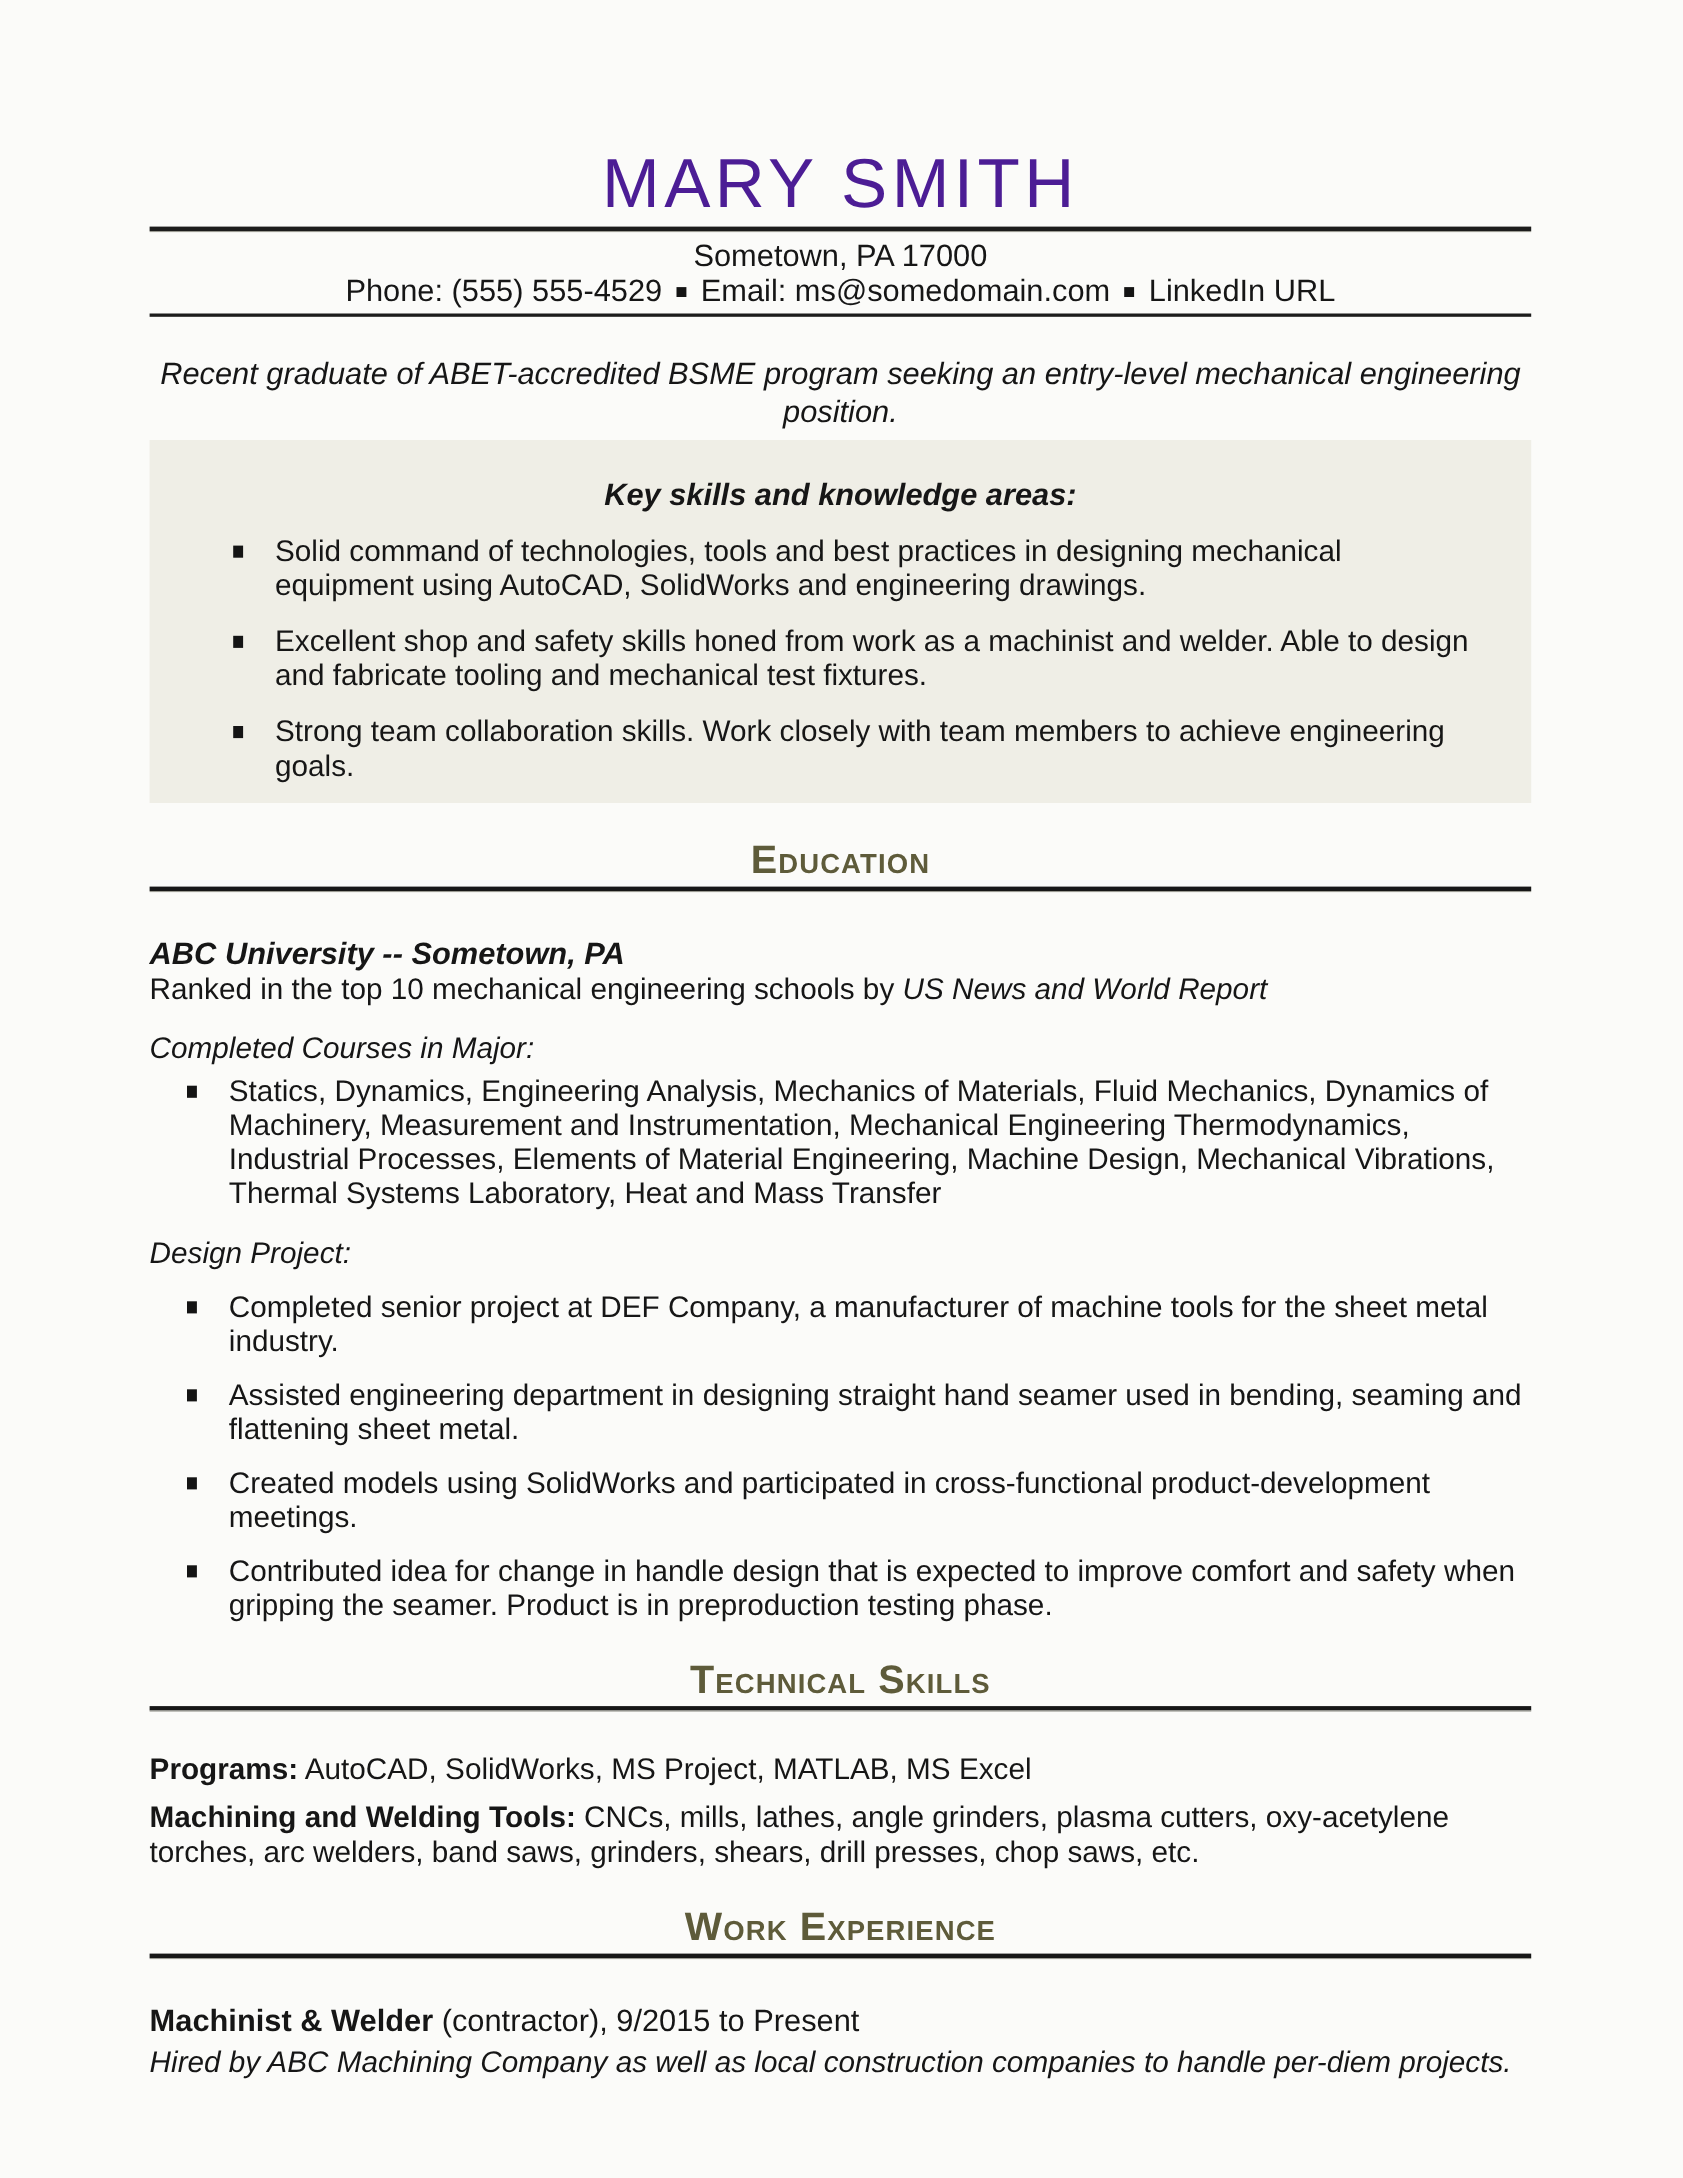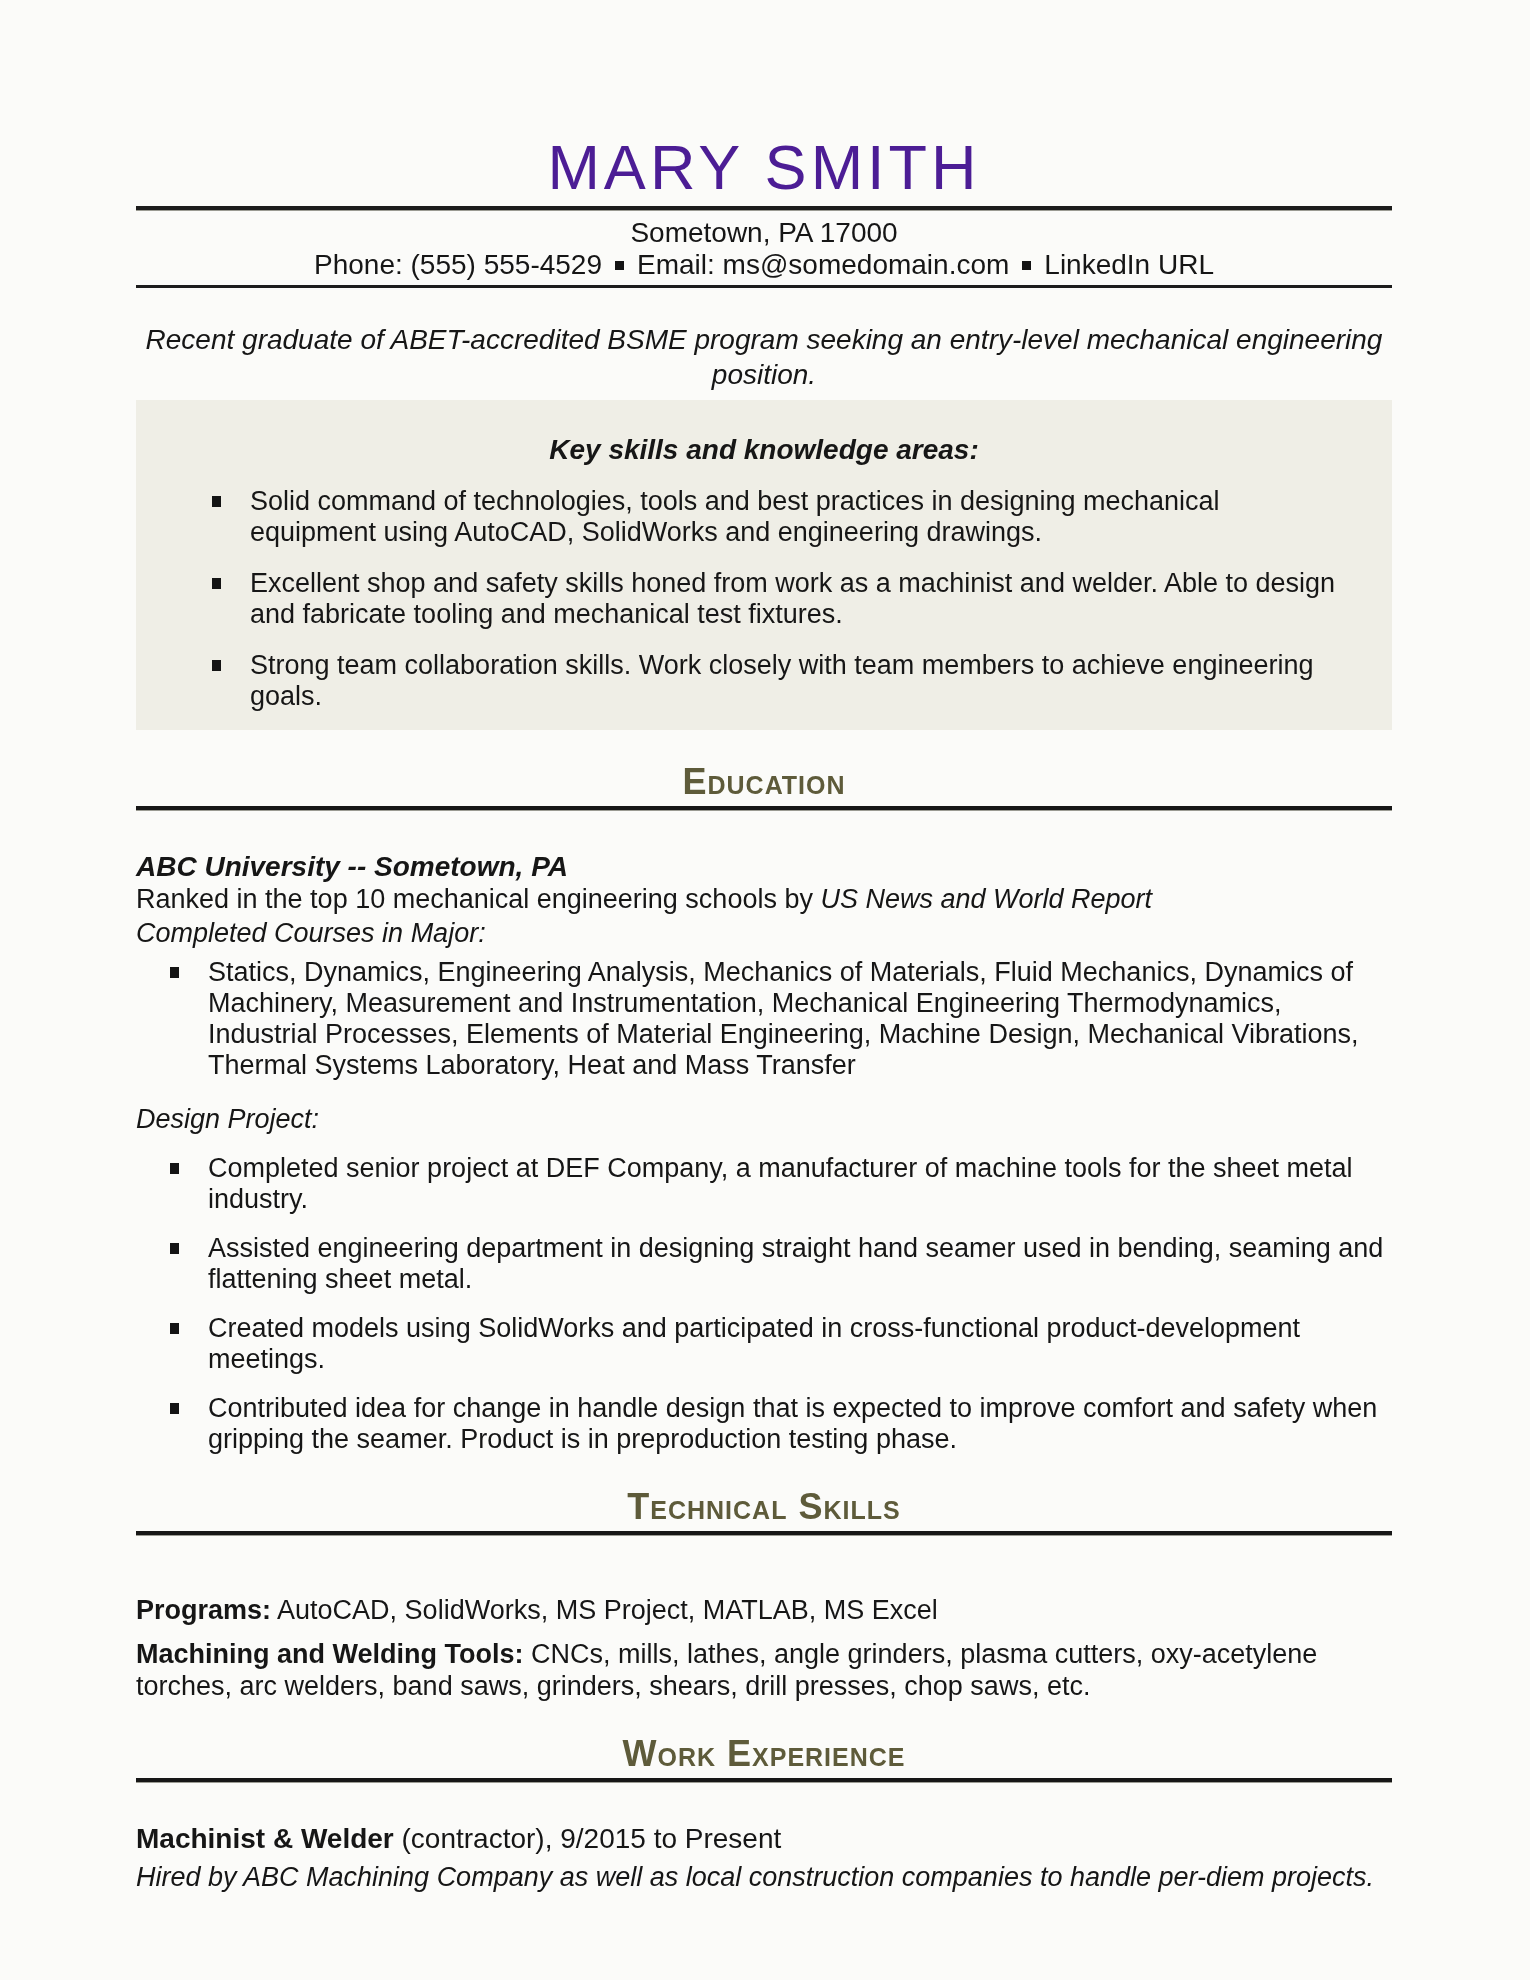--- a/index.html
+++ b/index.html
@@ -84,26 +84,26 @@
     border-bottom: 1px solid #9b9b93;
     margin-top: 2px;
   }
 
   
   .school-line { margin-top: 40px; font-weight: bold; font-style: italic; font-size: 28px; line-height: 32px; }
   .ranked-line { font-size: 27px; line-height: 32px; }
   .italic { font-style: italic; }
   .degree-line { margin-top: 16px; font-style: italic; font-size: 27px; line-height: 32px; }
   .degree-line .gpa { font-weight: bold; }
-  .courses-label { margin-top: 2px; font-style: italic; font-size: 27px; line-height: 32px; }
+  .courses-label { margin-top: 22px; font-style: italic; font-size: 27px; line-height: 32px; }
   .design-label { margin-top: 22px; font-style: italic; font-size: 27px; line-height: 32px; }
 
   
   .skill-line { margin-top: 12px; font-size: 27px; line-height: 32px; }
-  .skill-line.first { margin-top: 58px; }
+  .skill-line.first { margin-top: 36px; }
   .bold { font-weight: bold; }
   .job-title-line { margin-top: 40px; font-size: 28px; line-height: 32px; }
   .job-desc { margin-top: 6px; font-style: italic; font-size: 27px; line-height: 32px; }
 </style>
 </head>
 <body>
 
 <div class="content">
 
   <div class="name">MARY SMITH</div>

